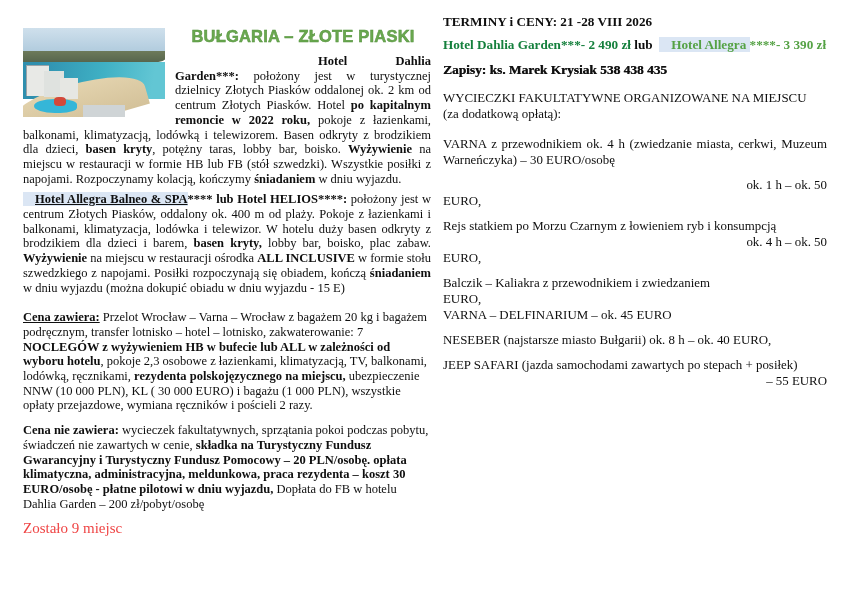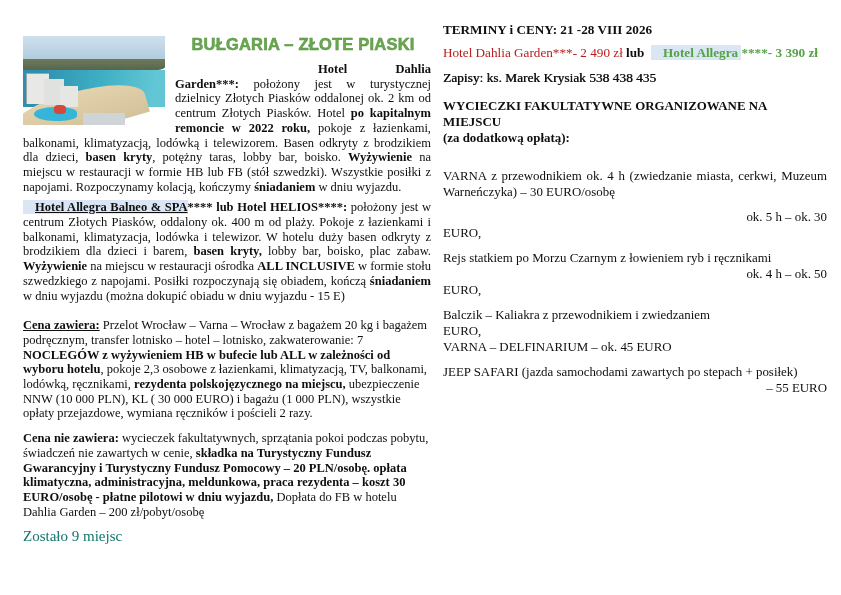--- a/index.html
+++ b/index.html
@@ -1,28 +1,28 @@
 <!DOCTYPE html>
 <html><head>
 <meta charset="utf-8">
 <style>
   * { margin:0; padding:0; box-sizing:border-box; }
   html,body { width:841px; height:595px; background:#ffffff; overflow:hidden; }
   body { font-family:"Liberation Serif", serif; color:#0f0f0f; position:relative; }
 
-  .col-left  { position:absolute; left:23px;  top:28px; width:408px; font-size:12.5px; line-height:14.7px; }
-  .col-right { position:absolute; left:443px; top:22px; width:384px; font-size:12.9px; line-height:16px; }
+  .col-left  { position:absolute; left:23px;  top:20px; width:408px; font-size:12.5px; line-height:14.7px; }
+  .col-right { position:absolute; left:443px; top:14px; width:384px; font-size:12.9px; line-height:16px; }
 
   
   .b { font-weight:bold; }
   .u { text-decoration:underline; }
   .hl { background:#dbe6f4;padding-left:12px; }
-  .blue  { color:#b91c1c; font-weight:normal; }
+  .blue  { color:#15803d; font-weight:bold; }
   .green { color:#55a245; font-weight:bold; }
-  .red   { color:#0f766e; }
+  .red   { color:#ef4444; }
 
   .just { text-align:justify; }
 
   
   .photo { float:left; width:142px; height:89px; margin:8px 10px 4px 0; position:relative; overflow:hidden; }
   .photo .sky   { position:absolute; left:0; top:0; width:100%; height:34%; background:linear-gradient(#cfe0ec,#a9c6da); }
   .photo .hills { position:absolute; left:0; top:26%; width:100%; height:16%; background:linear-gradient(#6d7a5a,#51604a); border-radius:0 0 40% 10%; }
   .photo .sea   { position:absolute; left:0; top:38%; width:100%; height:42%; background:linear-gradient(100deg,#2f8fae 10%,#3fb0c4 55%,#62c6d4 90%); }
   .photo .beach { position:absolute; left:-8%; top:62%; width:95%; height:45%; background:linear-gradient(#e3d3ae,#d4c29a); transform:rotate(-16deg); border-radius:45% 55% 0 0; }
   .photo .b1 { position:absolute; left:2%;  top:42%; width:16%; height:34%; background:#e8e9e6; box-shadow:1px 1px 0 #9aa3a8 inset; }
@@ -38,22 +38,22 @@
 
   .col-left p { margin-bottom:6px; }
   .p-indent { text-indent:143px; }
   .gap-lg { margin-top:15px; }
   .gap-md { margin-top:10px; }
   .remaining { font-size:15px; margin-top:10px; }
 
   
   .terms { font-weight:bold; font-size:13.2px; margin-bottom:7px; }
   .prices { font-size:13.2px; margin-bottom:9px; }
-  .signup { font-weight:normal; font-size:13.4px; margin-bottom:12px; text-shadow:0.4px 0 0 #3a3a3a; }
-  .exc-title { font-weight:bold; margin-bottom:22px; }
+  .signup { font-weight:bold; font-size:13.4px; margin-bottom:12px; text-shadow:0.4px 0 0 #3a3a3a; }
+  .exc-title { font-weight:normal; margin-bottom:14px; }
   .exc { margin-bottom:9px; }
   .exc .price-line { text-align:right; }
 </style>
 </head>
 <body>
 
 <div class="col-left">
 
   <div class="photo">
     <div class="sky"></div>
@@ -97,34 +97,35 @@
   <div class="signup">Zapisy: ks. Marek Krysiak 538 438 435</div>
 
   <div class="exc-title">
     <div>WYCIECZKI FAKULTATYWNE ORGANIZOWANE NA MIEJSCU</div>
     <div>(za dodatkową opłatą):</div>
   </div>
 
   <div class="exc just">VARNA z przewodnikiem ok. 4 h (zwiedzanie miasta, cerkwi,  Muzeum Warneńczyka) – 30 EURO/osobę</div>
 
   <div class="exc">
-    <div class="price-line">ok. 5 h – ok. 30</div>
+    <div class="price-line">ok. 1 h – ok. 50</div>
     <div>EURO,</div>
   </div>
 
   <div class="exc">
-    <div>Rejs statkiem po Morzu Czarnym z łowieniem ryb i ręcznikami</div>
+    <div>Rejs statkiem po Morzu Czarnym z łowieniem ryb i konsumpcją</div>
     <div class="price-line">ok. 4 h – ok. 50</div>
     <div>EURO,</div>
   </div>
 
   <div class="exc">
     <div>Balczik – Kaliakra  z przewodnikiem i zwiedzaniem</div>
     <div>EURO,</div>
     <div>VARNA – DELFINARIUM – ok. 45 EURO</div>
   </div>
 
+  <div class="exc">NESEBER (najstarsze miasto Bułgarii) ok. 8 h – ok. 40 EURO,</div>
 
   <div class="exc">
     <div>JEEP SAFARI (jazda samochodami zawartych po stepach + posiłek)</div>
     <div class="price-line">– 55 EURO</div>
   </div>
 </div>
 
 </body></html>

